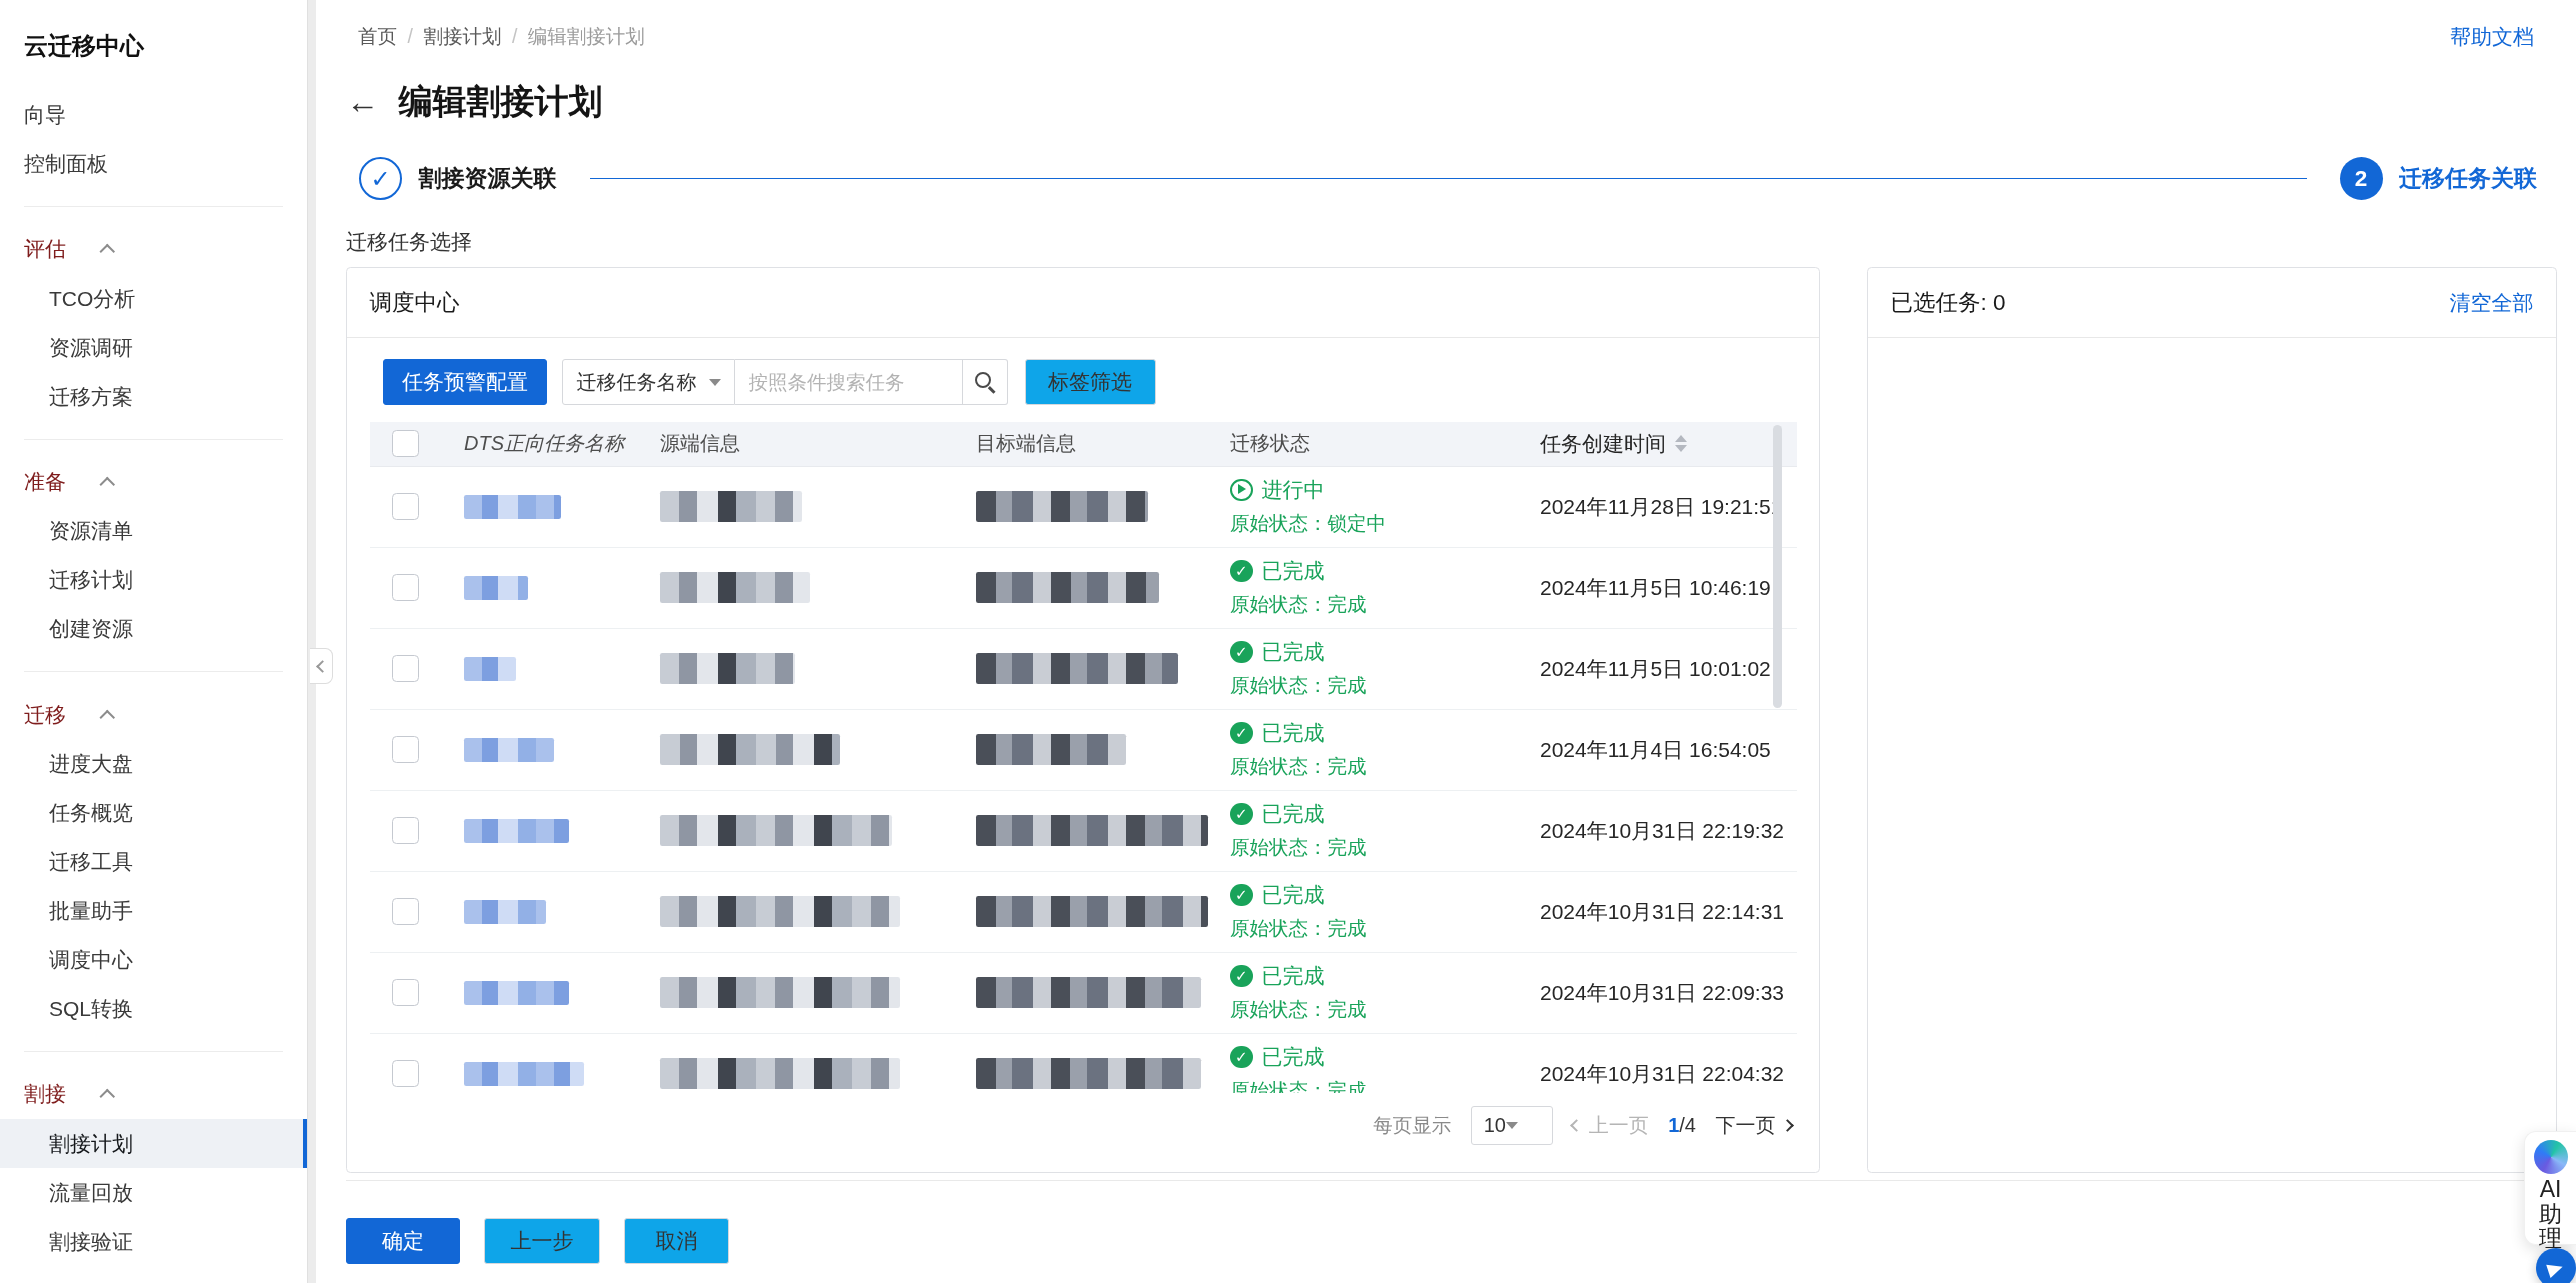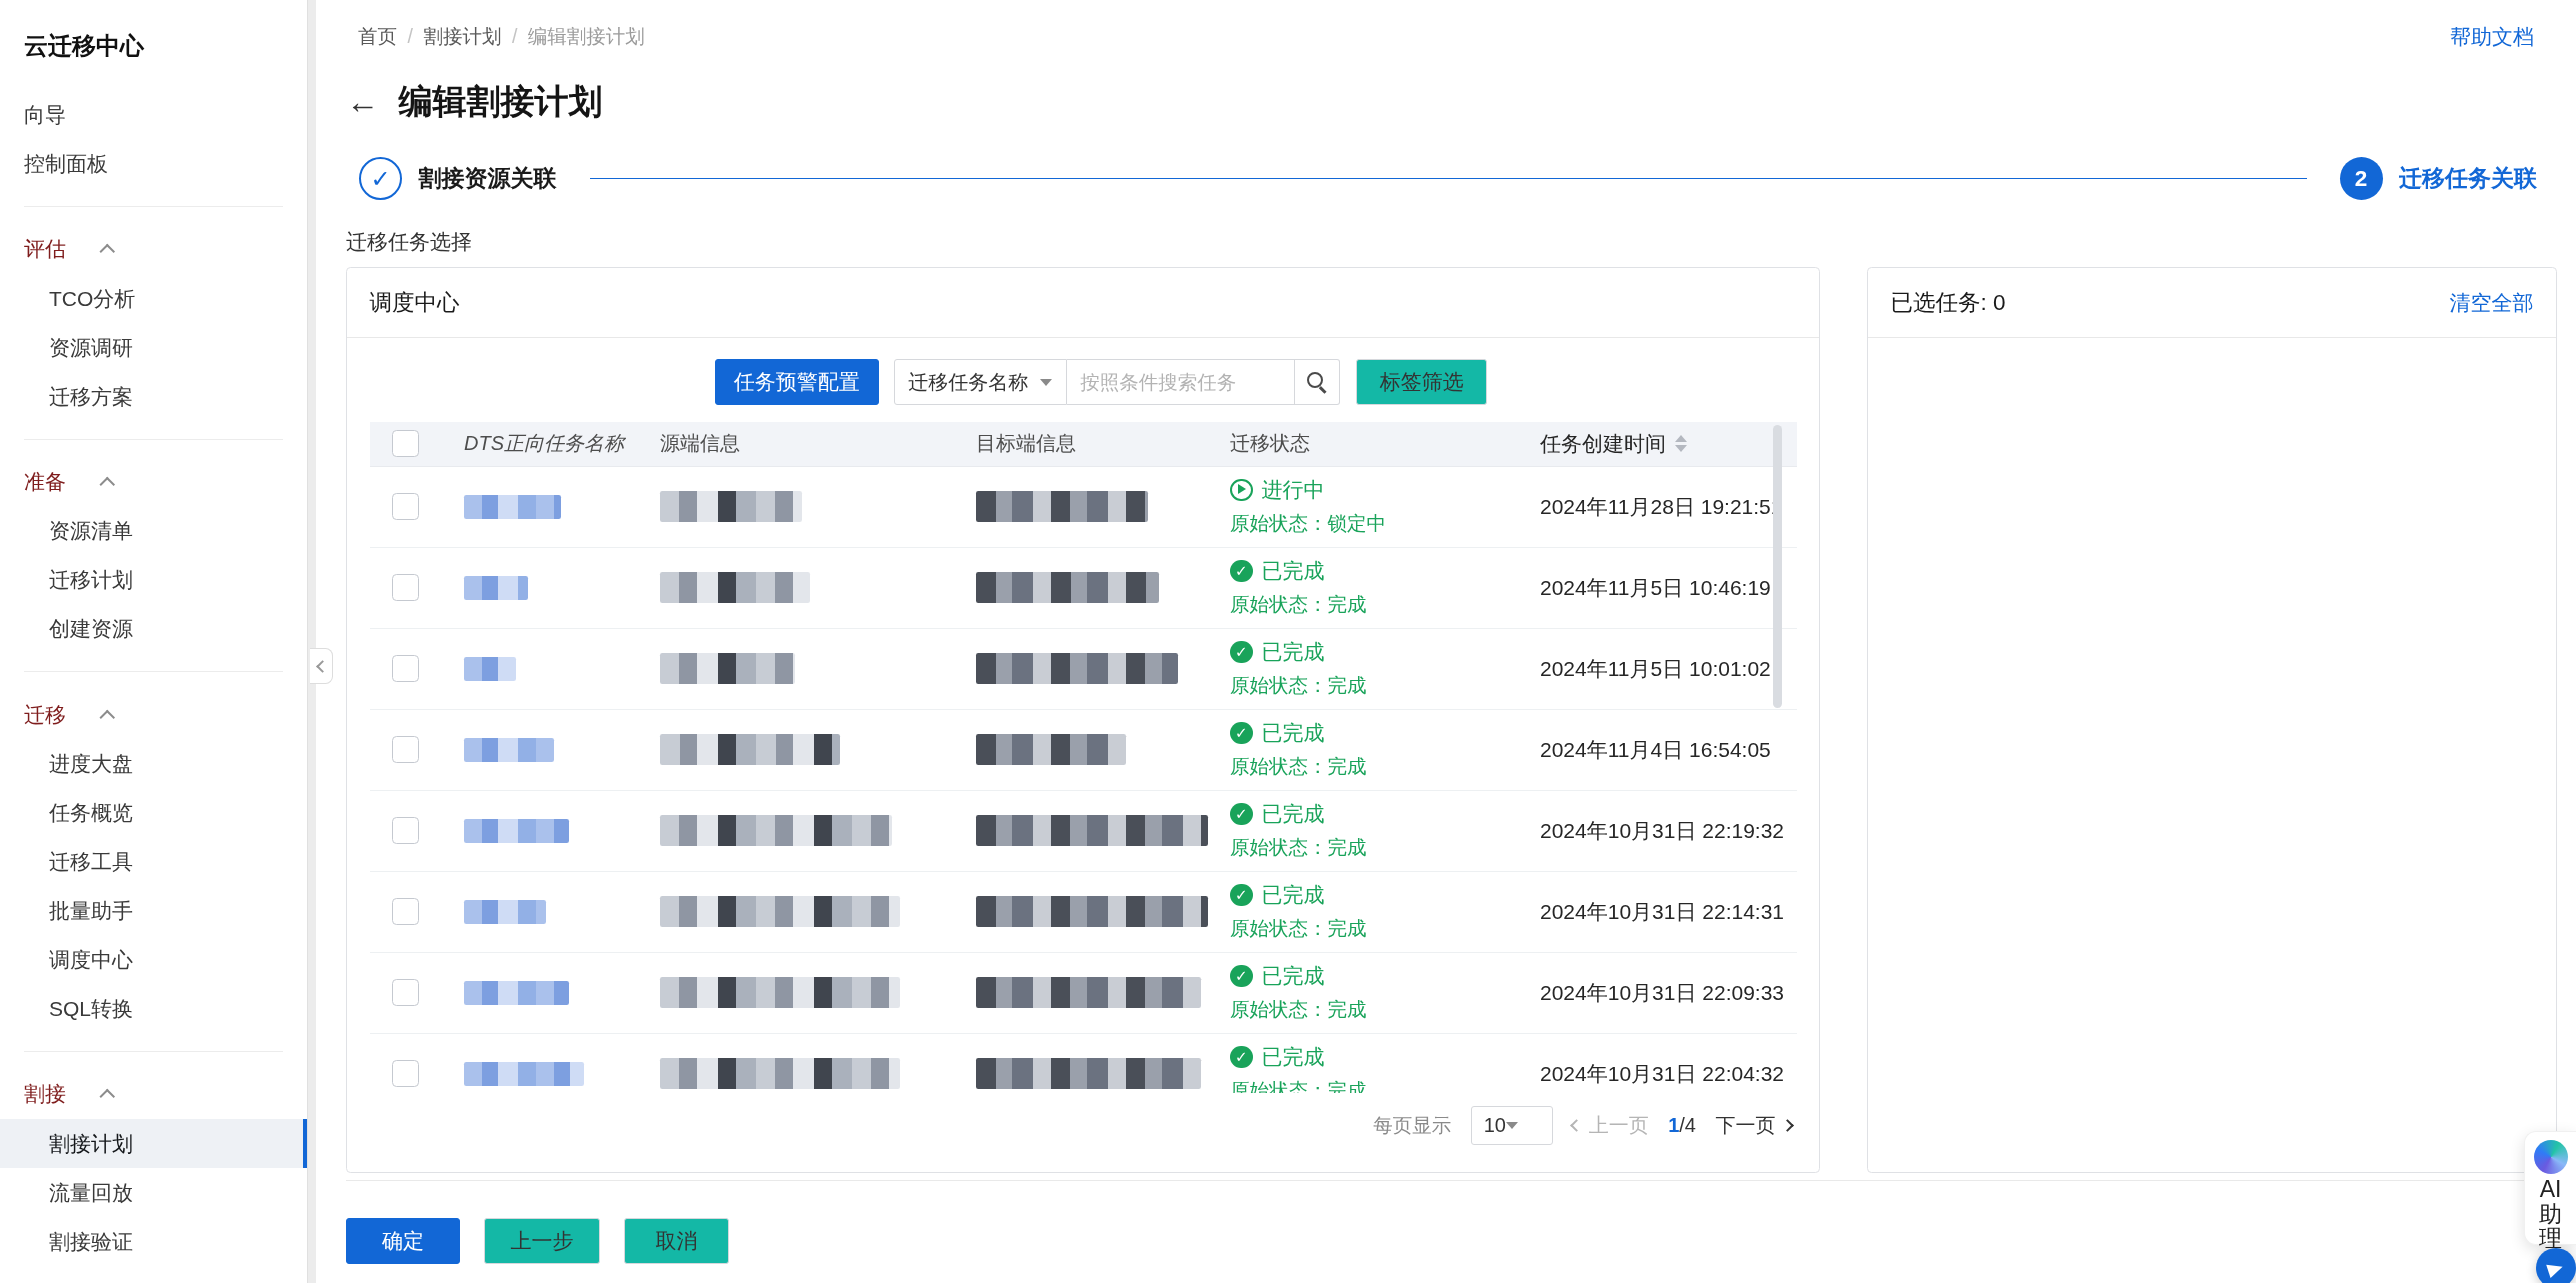--- a/index.html
+++ b/index.html
@@ -58,25 +58,25 @@
 
   .panel{ position:absolute; top:267px; background:#fff; border:0.7px solid #dfe1e5; border-radius:4.5px; }
   .panel-left{ left:30px; width:1474px; height:906px; }
   .panel-right{ left:1551px; width:690px; height:906px; }
   .panel-head{ height:70px; border-bottom:0.7px solid #e8e8e8; display:flex; align-items:center;
     justify-content:space-between; padding:0 22.5px; }
   .panel-title{ font-size:22.5px; font-weight:500; color:#1a1a1a; }
   .clear-all{ font-size:21px; color:var(--blue); cursor:pointer; }
 
   
-  .toolbar{ margin:21px 0 0 36px; display:flex; align-items:center; height:46px;justify-content:center; }
+  .toolbar{ margin:21px 0 0 36px; display:flex; align-items:center; height:46px; }
   .btn{ height:46px; border-radius:3px; font-size:21px; display:inline-flex; align-items:center;
     justify-content:center; cursor:pointer; }
   .btn-primary{ background:var(--blue); color:#fff; border:0.7px solid var(--blue); min-width:160px; padding:0 18px; }
-  .btn-ghost{ background:#14b8a6; color:#333; border:0.7px solid #d6d8dc; padding:0 22.5px; }
+  .btn-ghost{ background:#0ea5e9; color:#333; border:0.7px solid #d6d8dc; padding:0 22.5px; }
   .combo{ display:flex; margin-left:15px; }
   .combo-select{ width:173px; height:46px; border:0.7px solid #d6d8dc; border-radius:3px 0 0 3px;
     display:flex; align-items:center; justify-content:space-between; padding:0 13.5px; font-size:20px; color:#333; cursor:pointer; }
   .caret{ width:0; height:0; border-left:6px solid transparent; border-right:6px solid transparent;
     border-top:7.5px solid #8a8a8a; }
   .combo-input{ width:228px; height:46px; border:0.7px solid #d6d8dc; border-left:none; font-size:19.5px;
     padding:0 13.5px; outline:none; color:#333; }
   .combo-input::placeholder{ color:#b3b3b3; }
   .search-btn{ width:45px; height:46px; border:0.7px solid #d6d8dc; border-left:none; border-radius:0 3px 3px 0;
     background:#fff; display:flex; align-items:center; justify-content:center; cursor:pointer; }

